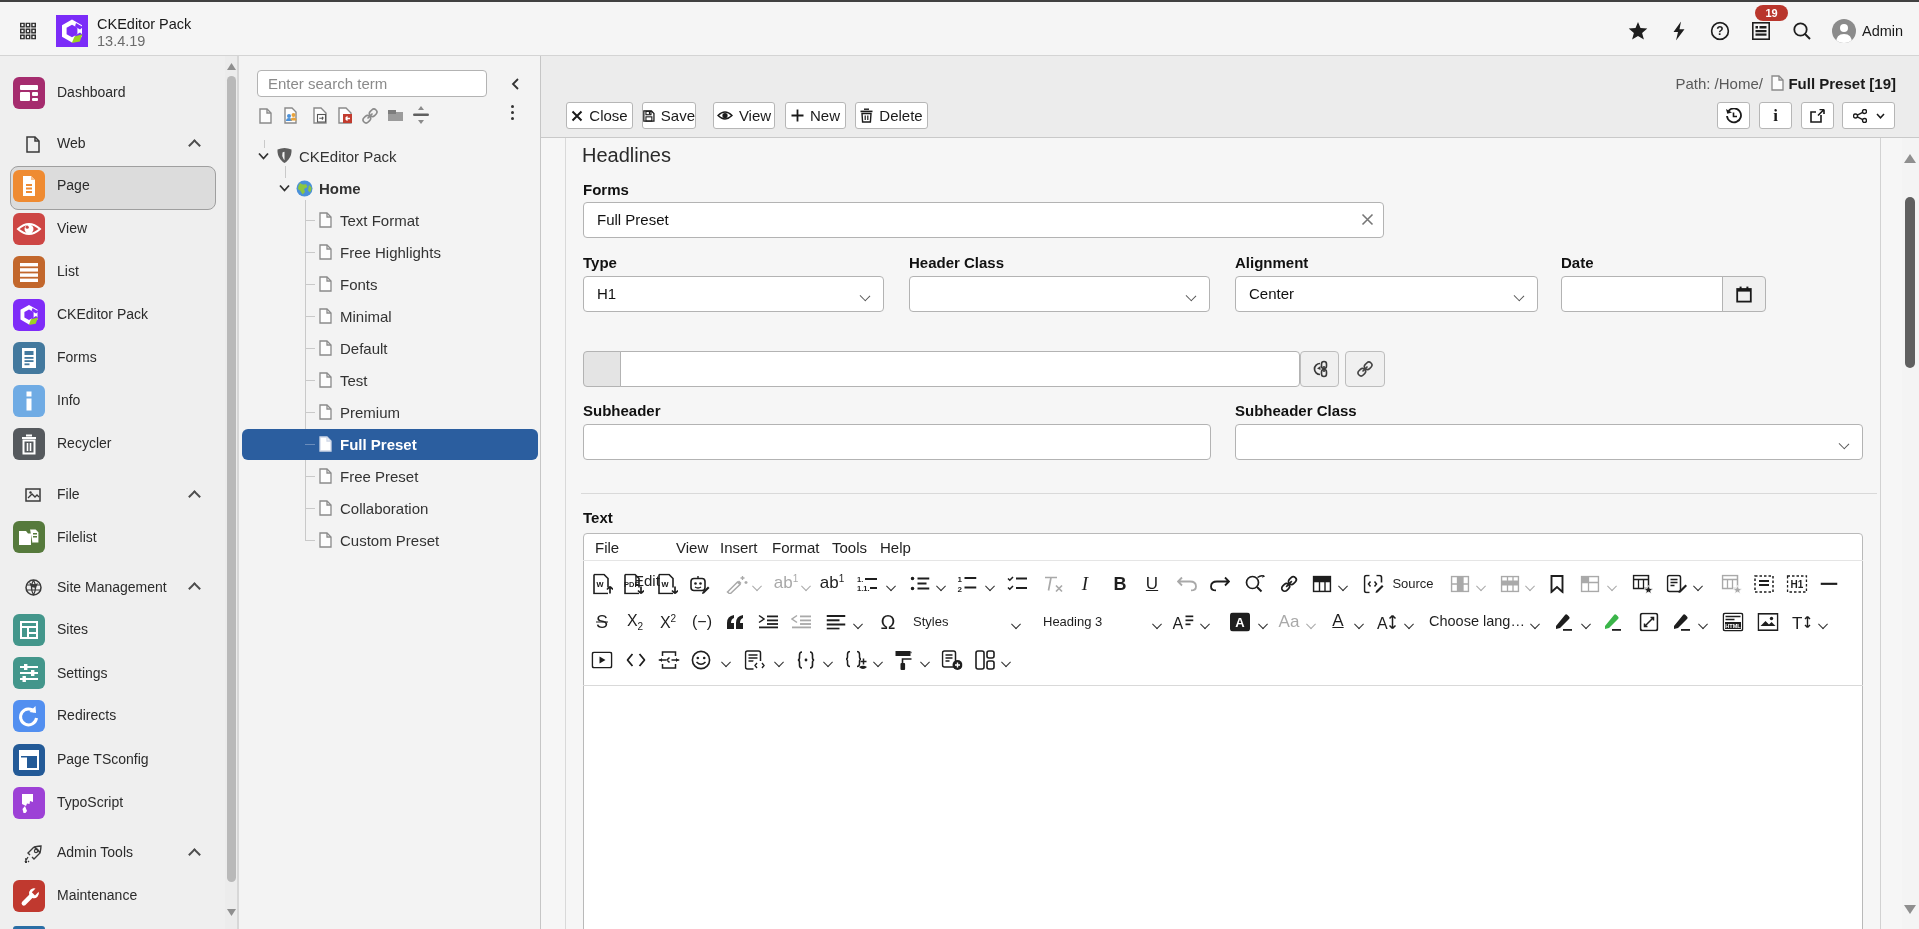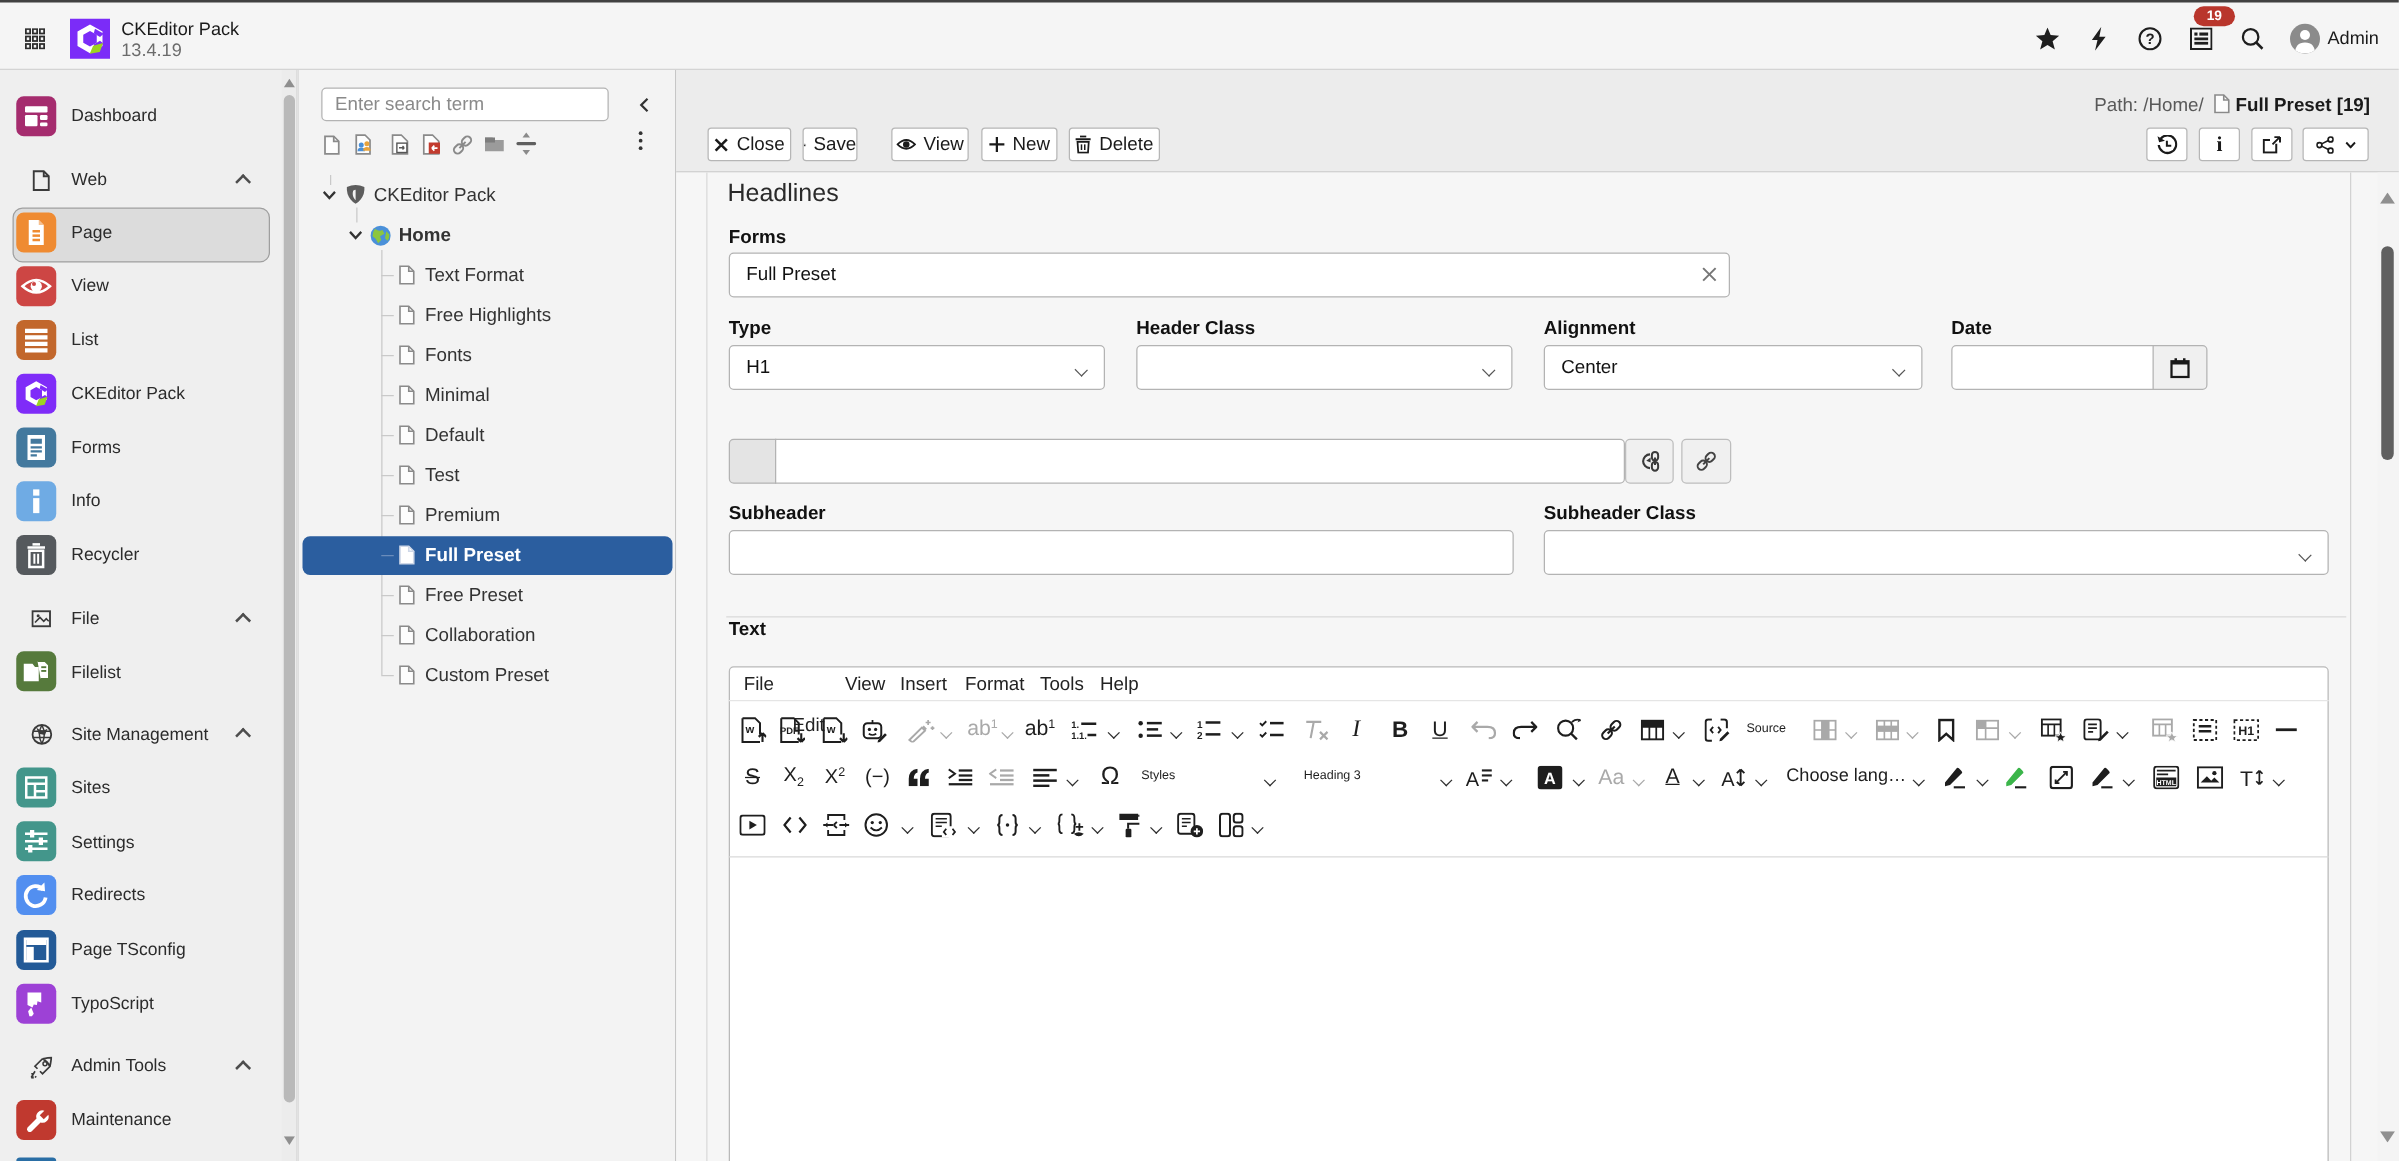--- a/index.html
+++ b/index.html
@@ -43,21 +43,21 @@
 .flabel{position:absolute;font-size:15px;font-weight:bold;color:#111;}
 .finput{position:absolute;height:36px;background:#fff;border:1px solid #b3b3b3;border-radius:4px;font-size:15px;color:#111;line-height:34px;padding-left:13px;}
 .fsel{position:absolute;height:36px;background:#fff;border:1px solid #b3b3b3;border-radius:4px;font-size:15px;color:#111;line-height:34px;padding-left:13px;}
 .selchev{position:absolute;top:15px;right:14px;width:8px;height:8px;border-right:1.6px solid #555;border-bottom:1.6px solid #555;transform:rotate(45deg) scale(1,0.9);}
 #divline{position:absolute;left:581px;top:493px;width:1296px;height:1px;background:#d9d9d9;}
 
 #editor{position:absolute;left:583px;top:533px;width:1280px;height:402px;background:#fff;border:1px solid #b9b9b9;border-radius:4px;}
 #menubar{position:absolute;left:583px;top:533px;width:1280px;height:28px;border-bottom:1px solid #e5e5e5;}
 .mbi{position:absolute;top:539px;font-size:15px;color:#222;}
 .cv{position:absolute;width:7px;height:7px;border-right:1.6px solid #2e2e2e;border-bottom:1.6px solid #2e2e2e;transform:translate(-50%,-75%) rotate(45deg);}
-.tt{position:absolute;transform:translate(-50%,-50%);font-size:10px;color:#1e1e1e;white-space:nowrap;font-weight:bold;}
+.tt{position:absolute;transform:translate(-50%,-50%);font-size:13px;color:#1e1e1e;white-space:nowrap;font-weight:bold;}
 #toolbar{position:absolute;left:583px;top:561px;width:1280px;height:125px;border-bottom:1px solid #d9d9d9;}
 .ti{position:absolute;transform:translate(-50%,-50%);display:flex;align-items:center;justify-content:center;}
 svg{display:block;}
 </style>
 </head>
 <body>
 
 <div id="topbar"></div>
 <svg class="ticon" style="left:28px;top:31px;" width="16" height="17" viewBox="0 0 16 17" fill="none" stroke="#2d2d2d" stroke-width="1.4">
 <rect x="0.7" y="0.7" width="3.4" height="3.6"></rect>
@@ -434,21 +434,21 @@
 <div class="titem" style="left:340px;top:532px;">Custom Preset</div>
 
 <div id="docheader"></div>
 <div id="pathtxt"><span style="color:#595959;">Path: /Home/</span>&nbsp; <svg style="display:inline-block;vertical-align:-2px;" width="13" height="16" viewBox="0 0 13 16">
       <path d="M1 1 H8 L12 5 V15 H1 Z" fill="#fdfdfd" stroke="#8a8a8a" stroke-width="1.3"></path>
       <path d="M8 1 V5 H12" fill="none" stroke="#8a8a8a" stroke-width="1.3"></path>
     </svg> <b>Full Preset [19]</b></div>
 <div class="btn" style="left:566px;width:67px;"><svg width="12" height="12" viewBox="0 0 12 12">
       <path d="M1.5 1.5 L10.5 10.5 M10.5 1.5 L1.5 10.5" stroke="#1a1a1a" stroke-width="2"></path>
     </svg>Close</div>
-<div class="btn" style="left:642px;width:44px;"><svg width="14" height="14" viewBox="0 0 14 14">
+<div class="btn" style="left:642px;width:54px;"><svg width="14" height="14" viewBox="0 0 14 14">
       <path d="M1 1 H10 L13 4 V13 H1 Z" fill="none" stroke="#1a1a1a" stroke-width="1.5"></path>
       <rect x="3.5" y="1.5" width="6" height="4" fill="none" stroke="#1a1a1a" stroke-width="1.3"></rect>
       <rect x="7" y="2" width="1.6" height="3" fill="#1a1a1a"></rect>
       <rect x="3.5" y="8" width="7" height="5" fill="none" stroke="#1a1a1a" stroke-width="1.3"></rect>
     </svg>Save</div>
 <div class="btn" style="left:713px;width:62px;"><svg width="16" height="11" viewBox="0 0 16 11">
       <path d="M1 5.5 Q8 -1.5 15 5.5 Q8 12.5 1 5.5 Z" fill="none" stroke="#1a1a1a" stroke-width="1.4"></path>
       <circle cx="8" cy="5.5" r="2.6" fill="#1a1a1a"></circle>
     </svg>View</div>
 <div class="btn" style="left:785px;width:61px;"><svg width="13" height="13" viewBox="0 0 13 13">
@@ -551,21 +551,21 @@
       </g>
     </svg>
   </div>
 <div class="flabel" style="left:583px;top:402px;">Subheader</div>
 <div class="flabel" style="left:1235px;top:402px;">Subheader Class</div>
 <div class="finput" style="left:583px;top:424px;width:628px;"></div>
 <div class="fsel" style="left:1235px;top:424px;width:628px;">
     <span class="selchev"></span>
   </div>
 <div id="divline"></div>
-<div class="flabel" style="left:583px;top:495px;">Text</div>
+<div class="flabel" style="left:583px;top:509px;">Text</div>
 
 <div id="editor"></div>
 <div id="menubar"></div>
 <div class="mbi" style="left:595px;">File</div>
 <div class="mbi" style="left:634px;margin-top:33px;">Edit</div>
 <div class="mbi" style="left:676px;">View</div>
 <div class="mbi" style="left:720px;">Insert</div>
 <div class="mbi" style="left:772px;">Format</div>
 <div class="mbi" style="left:832px;">Tools</div>
 <div class="mbi" style="left:880px;">Help</div>

